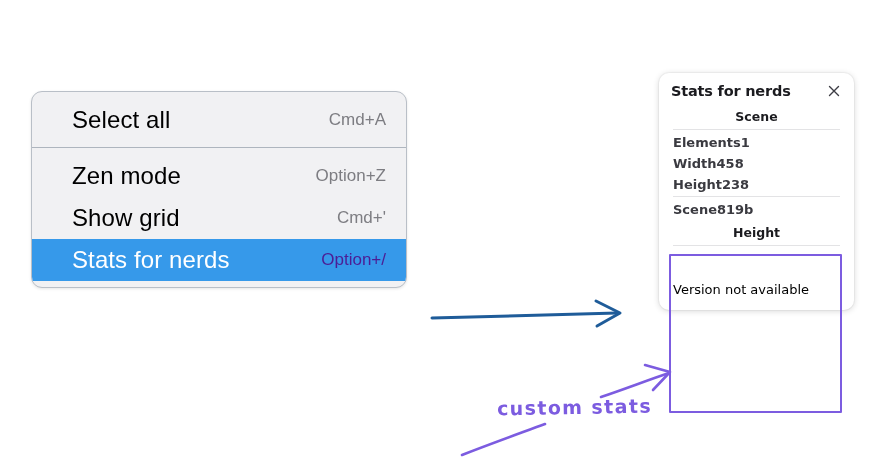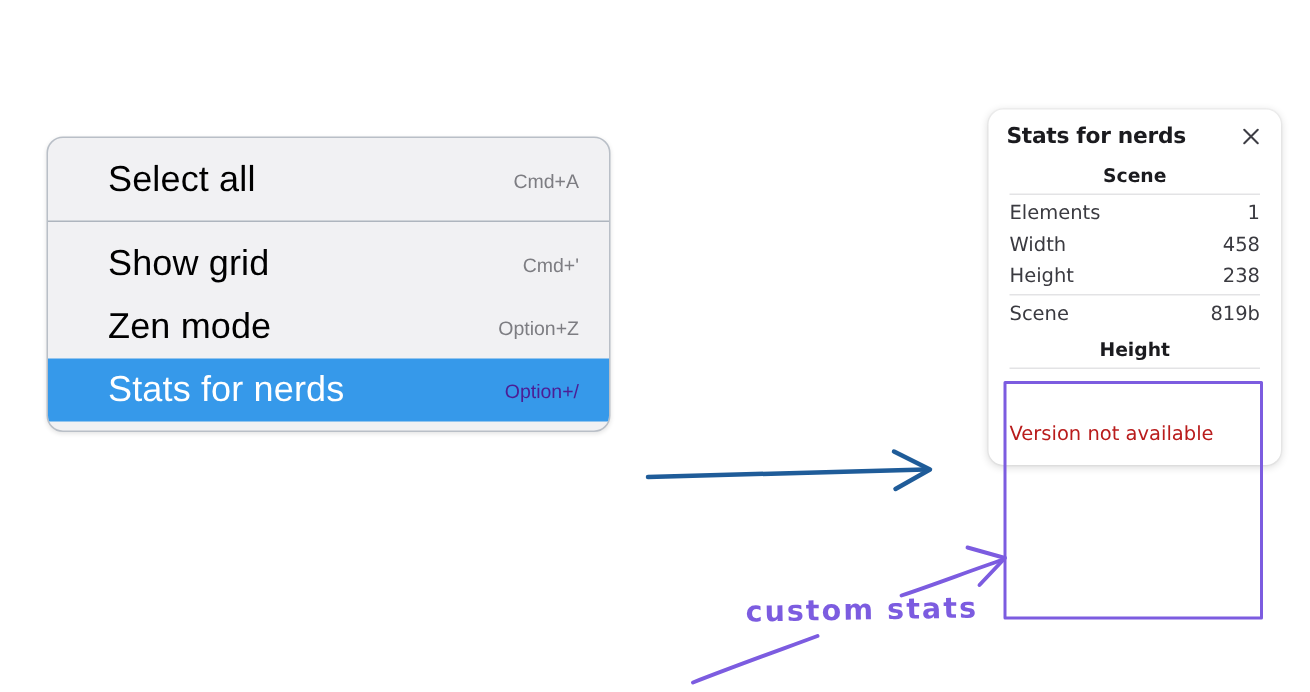--- a/index.html
+++ b/index.html
@@ -45,21 +45,21 @@
     box-sizing: border-box;
     cursor: default;
   }
   .menu-item .label {
     font-size: 24px;
     color: #000000;
     letter-spacing: 0.1px;
     white-space: nowrap;
   }
   .menu-item .accel {
-    font-size: 13px;
+    font-size: 17px;
     color: #7d7d82;
     white-space: nowrap;
     text-align: right;
   }
   .menu-item.selected {
     background: #3699ea;
   }
   .menu-item.selected .label { color: #ffffff; }
   .menu-item.selected .accel { color: #4c1d95; }
 
@@ -105,31 +105,32 @@
     padding: 4px 0 5px 0;
   }
   .section-rule {
     height: 1px;
     background: #e3e3e5;
     margin: 0 2px 3px 2px;
   }
   .stat-row {
     display: flex;
     align-items: baseline;
-    justify-content: space-between;
+    justify-content: flex-start;
     font-size: 13px;
     color: #3a3a40;
     padding: 3px 2px;
     line-height: 1.15;
+    font-weight: bold;
   }
   .stat-row .k { white-space: nowrap; }
   .stat-row .v { white-space: nowrap; }
   .stat-note {
     font-size: 13px;
-    color: #b91c1c;
+    color: #000000;
     padding: 4px 2px 1px 2px;
     white-space: nowrap;
     margin-top: 32px;
   }
 
   
   #highlight-rect {
     position: absolute;
     left: 669px;
     top: 254px;
@@ -171,26 +172,26 @@
 
   <div class="menu-group">
     <div class="menu-item">
       <span class="label">Select all</span>
       <span class="accel">Cmd+A</span>
     </div>
   </div>
 
   <div class="menu-group">
     <div class="menu-item">
+      <span class="label">Zen mode</span>
+      <span class="accel">Option+Z</span>
+    </div>
+    <div class="menu-item">
       <span class="label">Show grid</span>
       <span class="accel">Cmd+'</span>
-    </div>
-    <div class="menu-item">
-      <span class="label">Zen mode</span>
-      <span class="accel">Option+Z</span>
     </div>
     <div class="menu-item selected">
       <span class="label">Stats for nerds</span>
       <span class="accel">Option+/</span>
     </div>
   </div>
 
 </div>
 
 <div id="stats-panel">

